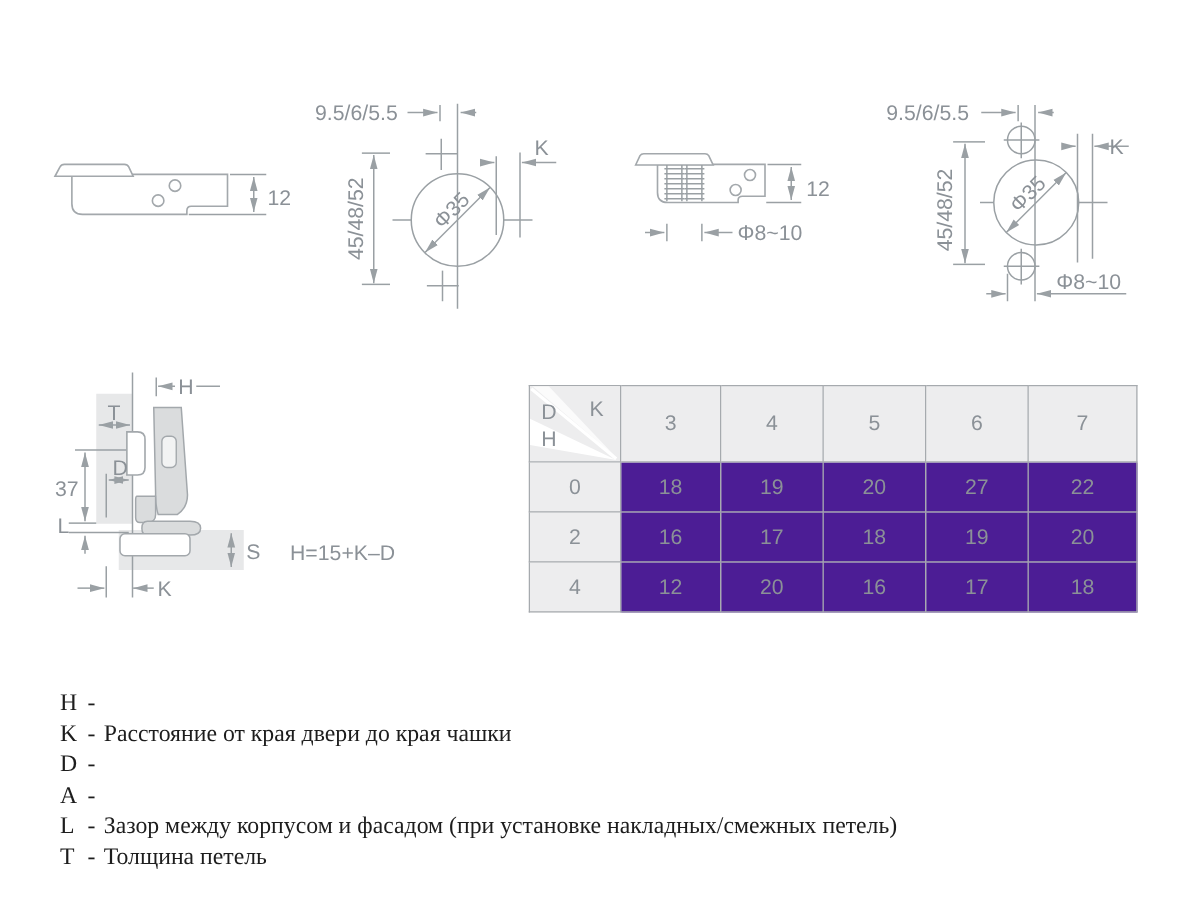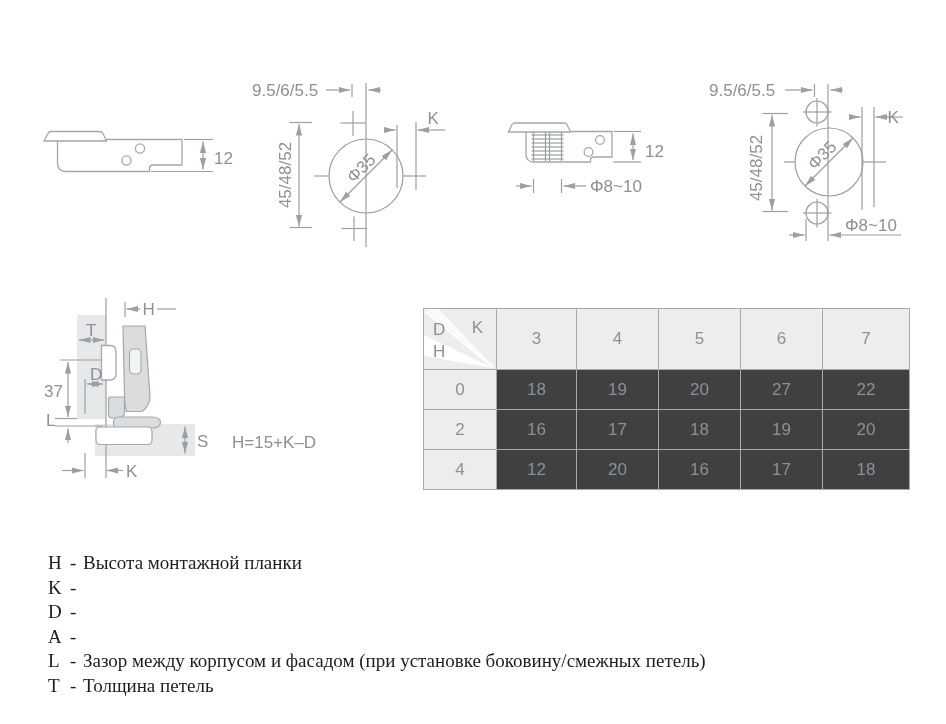--- a/index.html
+++ b/index.html
@@ -10,21 +10,21 @@
   .ln{stroke:#9aa0a4;stroke-width:1.2;fill:none;}
   .shape{stroke:#a3a8ac;stroke-width:1.3;fill:#fff;}
   .grayshape{stroke:#a3a8ac;stroke-width:1.2;fill:#dadcdd;}
   
   .hk-table-wrap{position:absolute;left:423px;top:308px;}
   table.hk{border-collapse:collapse;table-layout:fixed;}
   table.hk td,table.hk th{border:1.5px solid #a6aaae;text-align:center;vertical-align:middle;
      font-weight:400;font-size:17px;color:#8b9197;padding:0;}
   table.hk .hd{background:#ededee;height:60px;}
   table.hk .rowhd{background:#ededee;}
-  table.hk td.val{background:#404040;}
+  table.hk td.val{background:#4c1d95;}
   table.hk tr.r{height:40px;}
   .cornercell{position:relative;background:#ededee;}
   .cornercell .cl{position:absolute;font-size:17px;color:#8b9197;}
   .cwedge{position:absolute;left:0;top:0;}
   
   .legend{position:absolute;left:48px;top:551px;font-family:"Liberation Serif",serif;
           font-size:19px;color:#1d1d1d;}
   .legend-row{display:flex;line-height:24.6px;white-space:nowrap;}
   .ll{width:22px;flex:none;}
   .ld{width:13px;flex:none;text-align:left;}
@@ -245,38 +245,38 @@
       <td class="val">18</td>
     </tr>
   </tbody>
       </table>
 </div>
 
 <div class="legend">
   <div class="legend-row">
     <span class="ll">H</span>
         <span class="ld">-</span>
-        <span class="lt">Высота монтажной планки</span>
   </div>
   <div class="legend-row">
     <span class="ll">K</span>
         <span class="ld">-</span>
+        <span class="lt">Расстояние от края двери до края чашки</span>
   </div>
   <div class="legend-row">
     <span class="ll">D</span>
         <span class="ld">-</span>
   </div>
   <div class="legend-row">
     <span class="ll">A</span>
         <span class="ld">-</span>
   </div>
   <div class="legend-row">
     <span class="ll">L</span>
         <span class="ld">-</span>
-        <span class="lt">Зазор между корпусом и фасадом (при установке боковину/смежных петель)</span>
+        <span class="lt">Зазор между корпусом и фасадом (при установке накладных/смежных петель)</span>
   </div>
   <div class="legend-row">
     <span class="ll">T</span>
         <span class="ld">-</span>
         <span class="lt">Толщина петель</span>
   </div>
 </div>
 
 </div>
 

